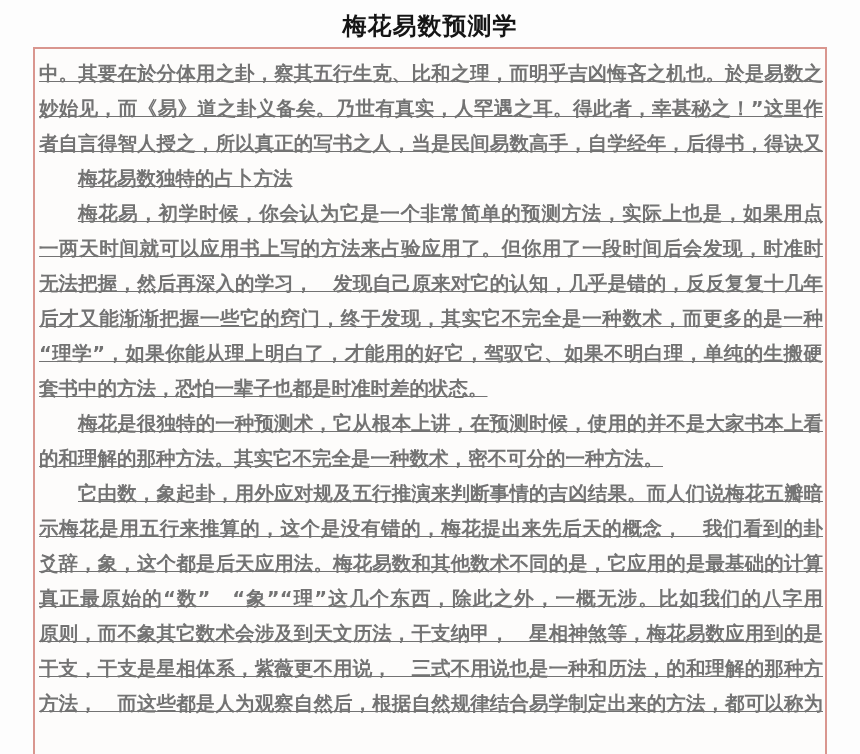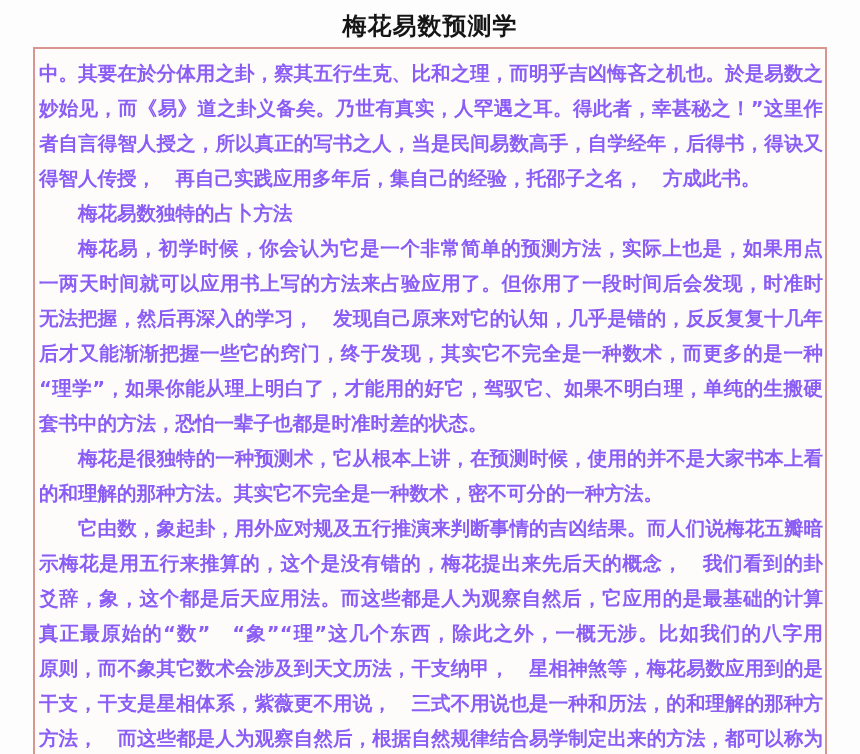--- a/index.html
+++ b/index.html
@@ -36,56 +36,56 @@
     box-sizing: border-box;
     border: 2px solid #d9968f;  
     background: #fdfcfb;
     padding: 7px 2px 0 4px;
     overflow: hidden;
   }
   .text-line {
     font-size: 19.5px;
     line-height: 35px;
     height: 35px;
-    color: #8b5cf6;
+    color: #737373;
     font-weight: bold;
     text-align: justify;
     text-align-last: justify;
     overflow: hidden;
+    text-decoration: underline;
   }
   .text-line.short {
     text-align-last: left;
   }
   .text-line.indent {
     text-indent: 2em;
   }
 </style>
 </head>
 <body>
 
 <div class="page">
 
   <h1 class="doc-title">梅花易数预测学</h1>
 
   <div class="text-frame">
     <div class="text-line">中。其要在於分体用之卦，察其五行生克、比和之理，而明乎吉凶悔吝之机也。於是易数之</div>
     <div class="text-line">妙始见，而《易》道之卦义备矣。乃世有真实，人罕遇之耳。得此者，幸甚秘之！”这里作</div>
     <div class="text-line">者自言得智人授之，所以真正的写书之人，当是民间易数高手，自学经年，后得书，得诀又</div>
-    <div class="text-line short">得智人传授，　再自己实践应用多年后，集自己的经验，托邵子之名，　方成此书。</div>
     <div class="text-line short indent">梅花易数独特的占卜方法</div>
     <div class="text-line indent">梅花易，初学时候，你会认为它是一个非常简单的预测方法，实际上也是，如果用点心，</div>
     <div class="text-line">一两天时间就可以应用书上写的方法来占验应用了。但你用了一段时间后会发现，时准时差，</div>
     <div class="text-line">无法把握，然后再深入的学习，　发现自己原来对它的认知，几乎是错的，反反复复十几年</div>
     <div class="text-line">后才又能渐渐把握一些它的窍门，终于发现，其实它不完全是一种数术，而更多的是一种</div>
     <div class="text-line">“理学”，如果你能从理上明白了，才能用的好它，驾驭它、如果不明白理，单纯的生搬硬</div>
     <div class="text-line short">套书中的方法，恐怕一辈子也都是时准时差的状态。</div>
     <div class="text-line indent">梅花是很独特的一种预测术，它从根本上讲，在预测时候，使用的并不是大家书本上看</div>
     <div class="text-line short">的和理解的那种方法。其实它不完全是一种数术，密不可分的一种方法。</div>
     <div class="text-line indent">它由数，象起卦，用外应对规及五行推演来判断事情的吉凶结果。而人们说梅花五瓣暗</div>
     <div class="text-line">示梅花是用五行来推算的，这个是没有错的，梅花提出来先后天的概念，　我们看到的卦辞，</div>
-    <div class="text-line">爻辞，象，这个都是后天应用法。而这些都是人为观察自然后，它应用的是最基础的计算</div>
+    <div class="text-line">爻辞，象，这个都是后天应用法。梅花易数和其他数术不同的是，它应用的是最基础的计算</div>
     <div class="text-line">真正最原始的“数”　“象”“理”这几个东西，除此之外，一概无涉。比如我们的八字用</div>
     <div class="text-line">原则，而不象其它数术会涉及到天文历法，干支纳甲，　星相神煞等，梅花易数应用到的是</div>
     <div class="text-line">干支，干支是星相体系，紫薇更不用说，　三式不用说也是一种和历法，的和理解的那种方法</div>
     <div class="text-line">方法，　而这些都是人为观察自然后，根据自然规律结合易学制定出来的方法，都可以称为</div>
   </div>
 
 </div>
 
 </body></html>

